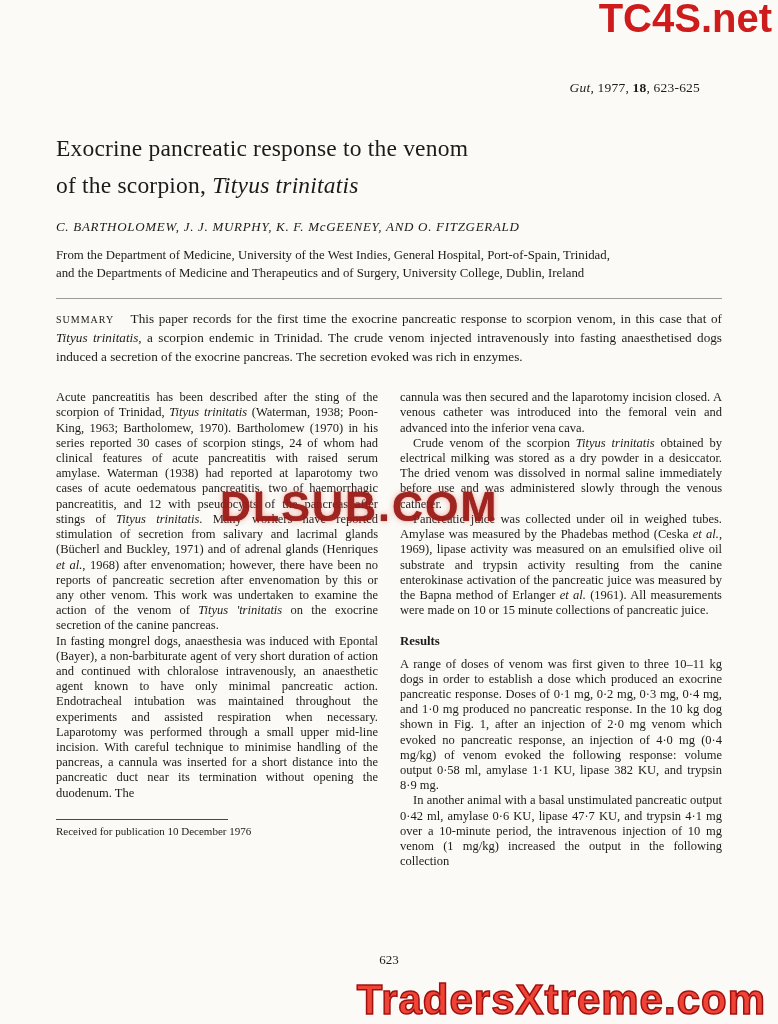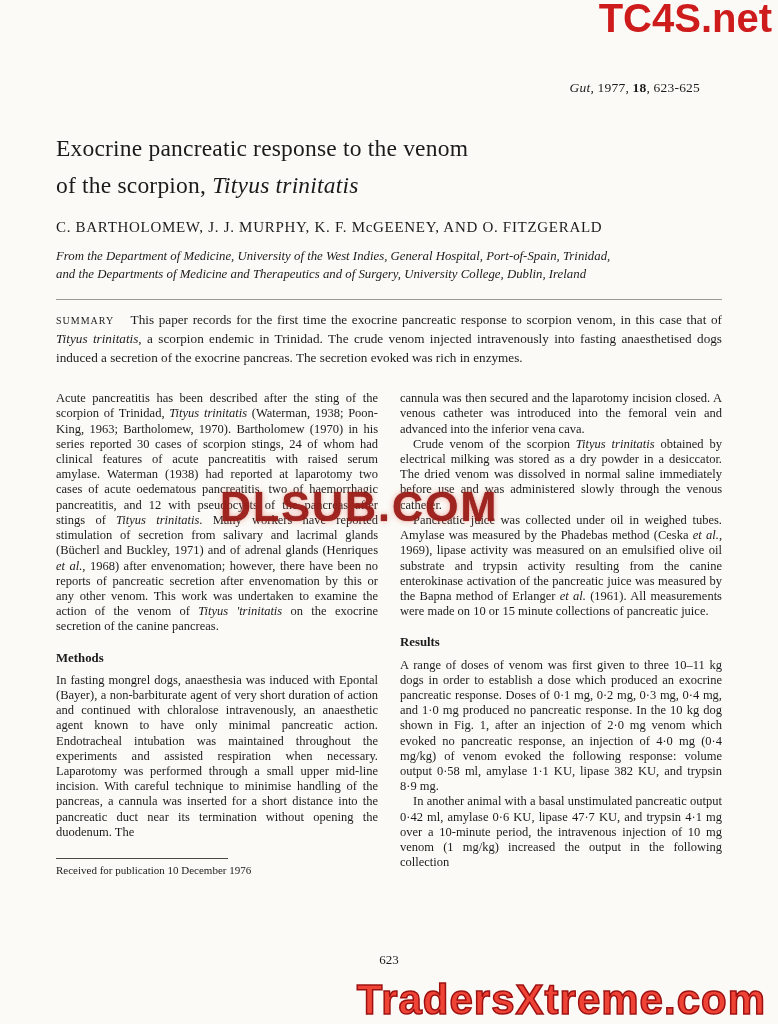--- a/index.html
+++ b/index.html
@@ -34,26 +34,26 @@
   .title {
     margin: 38px 0 0 0;
     font-size: 23.5px;
     font-weight: normal;
     line-height: 1.22;
     letter-spacing: 0.2px;
   }
   .title-line { display: block; margin-top: 8px; }
   .authors {
     margin-top: 20px;
-    font-size: 15px;
+    font-size: 13px;
     letter-spacing: 0.7px;
+    font-style: italic;
   }
   .affiliation {
     margin-top: 12px;
-    font-style: italic;
     font-size: 12.8px;
     line-height: 1.35;
   }
   .rule {
     margin-top: 16px;
     border-top: 1px solid #9c9c96;
     height: 0;
   }
   .summary {
     margin: 10px 0 0 0;
@@ -157,21 +157,20 @@
 
     <p class="summary">
       <span class="summary-label">SUMMARY</span>
       <span><span>This paper records for the first time the exocrine pancreatic response to scorpion venom, in this case that of </span><span class="it">Tityus trinitatis</span><span>, a scorpion endemic in Trinidad. The crude venom injected intravenously into fasting anaesthetised dogs induced a secretion of the exocrine pancreas. The secretion evoked was rich in enzymes.</span></span>
     </p>
 
     <div class="columns">
 
       <div class="col">
         <p class="body-p"><span>Acute pancreatitis has been described after the sting of the scorpion of Trinidad, </span><span class="it">Tityus trinitatis</span><span> (Waterman, 1938; Poon-King, 1963; Bartholomew, 1970). Bartholomew (1970) in his series reported 30 cases of scorpion stings, 24 of whom had clinical features of acute pancreatitis with raised serum amylase. Waterman (1938) had reported at laparotomy two cases of acute oedematous pancreatitis, two of haemorrhagic pancreatitis, and 12 with pseudocysts of the pancreas after stings of </span><span class="it">Tityus trinitatis</span><span>. Many workers have reported stimulation of secretion from salivary and lacrimal glands (Bücherl and Buckley, 1971) and of adrenal glands (Henriques </span><span class="it">et al.</span><span>, 1968) after envenomation; however, there have been no reports of pancreatic secretion after envenomation by this or any other venom. This work was undertaken to examine the action of the venom of </span><span class="it">Tityus 'trinitatis</span><span> on the exocrine secretion of the canine pancreas.</span></p>
-        <h2 class="section-heading">Methods</h2>
         <p class="body-p"><span>In fasting mongrel dogs, anaesthesia was induced with Epontal (Bayer), a non-barbiturate agent of very short duration of action and continued with chloralose intravenously, an anaesthetic agent known to have only minimal pancreatic action. Endotracheal intubation was maintained throughout the experiments and assisted respiration when necessary. Laparotomy was performed through a small upper mid-line incision. With careful technique to minimise handling of the pancreas, a cannula was inserted for a short distance into the pancreatic duct near its termination without opening the duodenum. The</span></p>
         <div class="received">
           <div class="received-rule"></div>
           <span>Received for publication 10 December 1976</span>
         </div>
       </div>
 
       <div class="col">
         <p class="body-p"><span>cannula was then secured and the laparotomy incision closed. A venous catheter was introduced into the femoral vein and advanced into the inferior vena cava.</span></p>
         <p class="body-p indent"><span>Crude venom of the scorpion </span><span class="it">Tityus trinitatis</span><span> obtained by electrical milking was stored as a dry powder in a desiccator. The dried venom was dissolved in normal saline immediately before use and was administered slowly through the venous catheter.</span></p>

